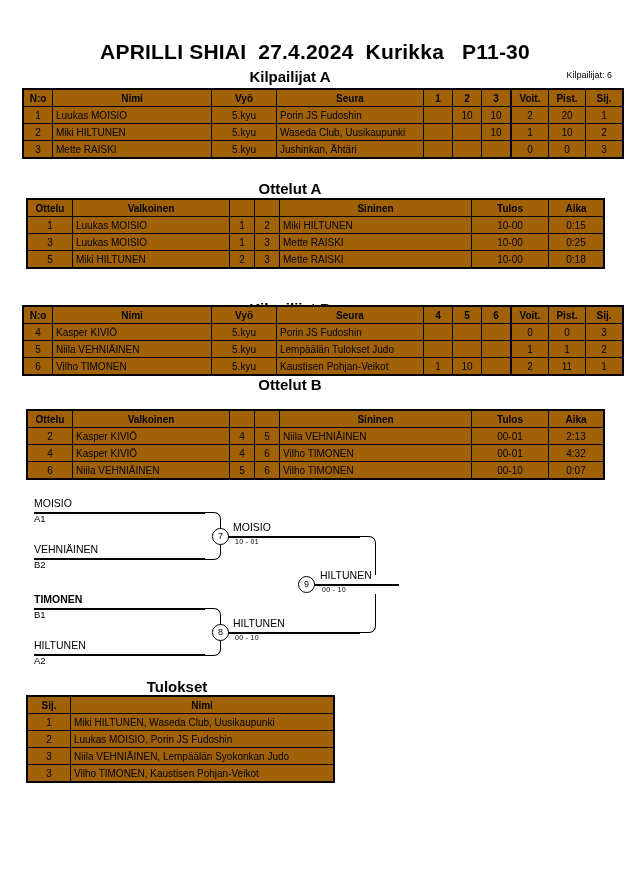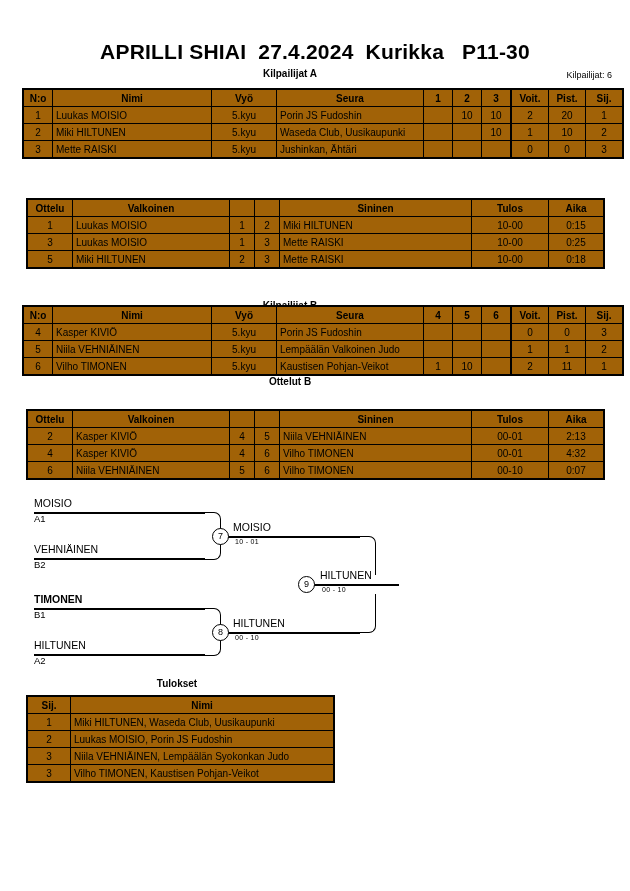--- a/index.html
+++ b/index.html
@@ -11,21 +11,21 @@
   .page{position:relative;width:630px;height:891px;}
 
   
   .main-title{
     position:absolute;left:0;top:40px;width:630px;text-align:center;
     font-size:21px;font-weight:bold;letter-spacing:0.2px;
     white-space:pre;
   }
   .subheading{
     position:absolute;width:540px;left:20px;text-align:center;
-    font-size:10px;font-weight:bold;
+    font-size:15px;font-weight:bold;
   }
   .kilp-count{
     position:absolute;right:18px;top:70px;font-size:9px;
   }
 
   
   table.grid{
     position:absolute;border-collapse:collapse;
     font-size:10px;background:#a16207;
   }
@@ -141,20 +141,21 @@
           <td class="c t-rr"></td>
           <td class="c t-rr"></td>
           <td class="c t-rr"></td>
           <td class="c t-vp thick-l">0</td>
           <td class="c t-vp">0</td>
           <td class="c t-sij">3</td>
         </tr>
       </tbody>
   </table>
 
+  <div class="subheading" style="top:180px;">Ottelut A</div>
   <table class="grid outer" id="tbl-matches-a" style="left:26px;top:198px;">
     <thead>
       <tr>
         <th class="m-no">Ottelu</th>
         <th class="m-white">Valkoinen</th>
         <th class="m-n"></th>
         <th class="m-n"></th>
         <th class="m-blue">Sininen</th>
         <th class="m-res">Tulos</th>
         <th class="m-time">Aika</th>
@@ -217,21 +218,21 @@
           <td class="c t-rr"></td>
           <td class="c t-rr"></td>
           <td class="c t-vp thick-l">0</td>
           <td class="c t-vp">0</td>
           <td class="c t-sij">3</td>
         </tr>
         <tr>
           <td class="c t-no">5</td>
           <td class="l t-name">Niila VEHNIÄINEN</td>
           <td class="c t-belt">5.kyu</td>
-          <td class="l t-club">Lempäälän Valkoinen Judo</td>
+          <td class="l t-club">Lempäälän Tulokset Judo</td>
           <td class="c t-rr"></td>
           <td class="c t-rr"></td>
           <td class="c t-rr"></td>
           <td class="c t-vp thick-l">1</td>
           <td class="c t-vp">1</td>
           <td class="c t-sij">2</td>
         </tr>
         <tr>
           <td class="c t-no">6</td>
           <td class="l t-name">Vilho TIMONEN</td>

